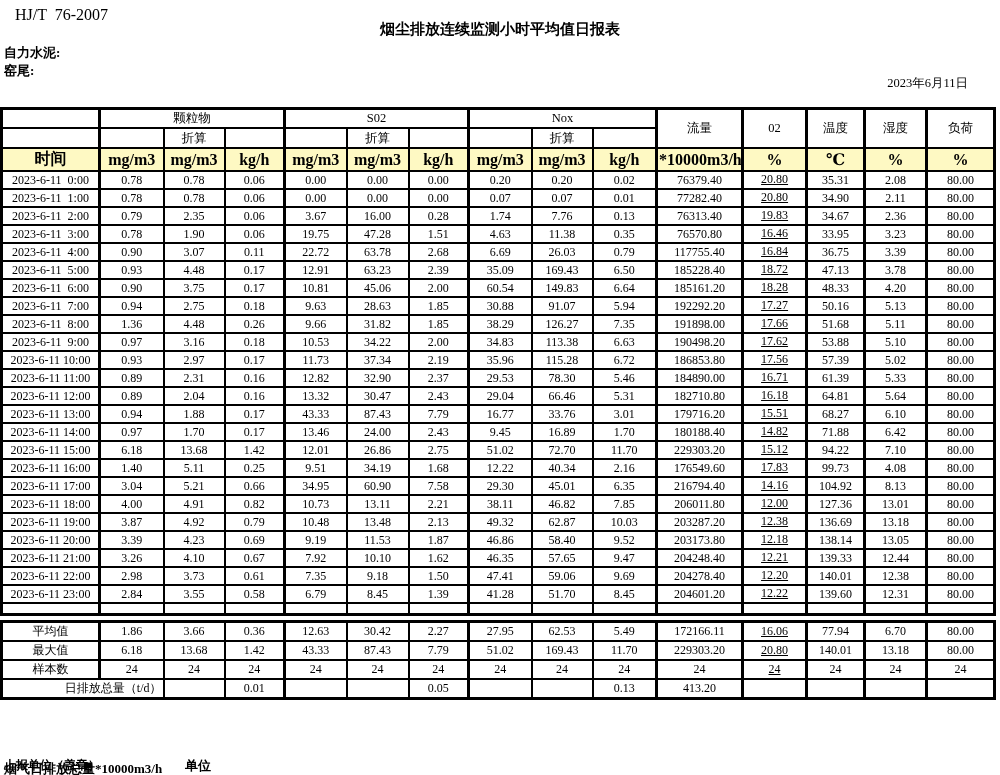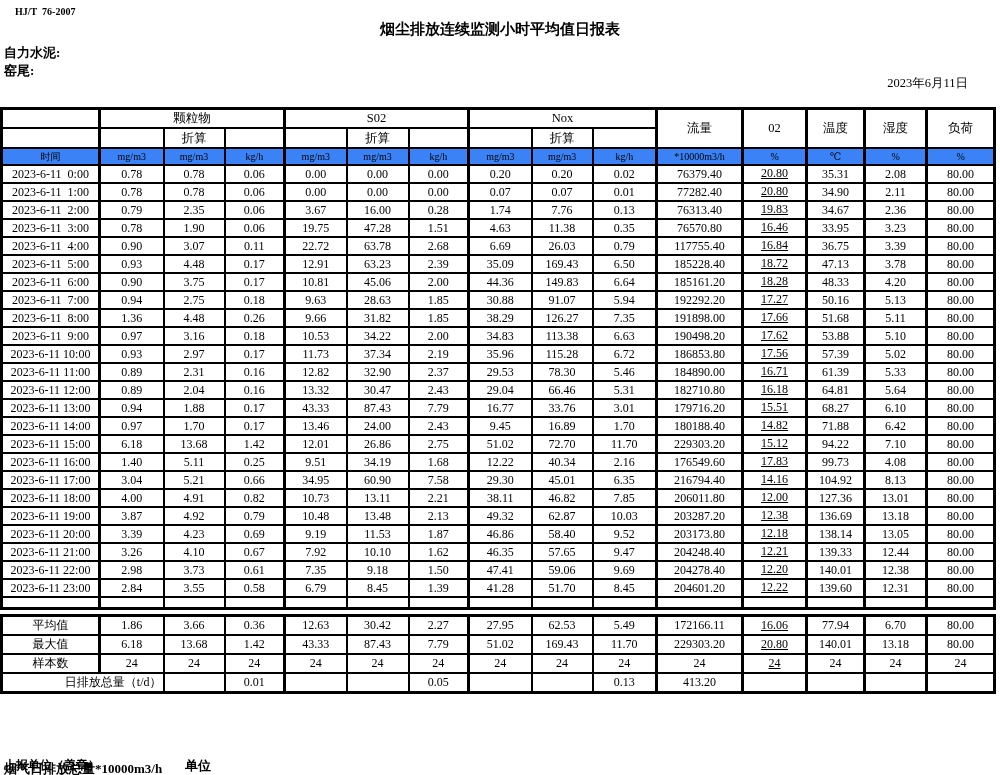--- a/index.html
+++ b/index.html
@@ -5,21 +5,21 @@
   * { box-sizing: border-box; margin: 0; padding: 0; }
   html, body {
     width: 1000px; height: 775px;
     background: #ffffff;
     font-family: "Liberation Serif", "DejaVu Serif", serif;
     color: #000;
     position: relative;
     overflow: hidden;
   }
   .abs { position: absolute; }
-  #standard { left: 15px; top: 6px; font-weight: bold; font-size: 10px; white-space: pre; }
+  #standard { left: 15px; top: 6px; font-weight: normal; font-size: 16px; white-space: pre; }
   #title { left: 0; top: 20px; width: 1000px; text-align: center; font-weight: bold; font-size: 15px; }
   #company { left: 4px; top: 44px; font-weight: bold; font-size: 13px; }
   #section { left: 4px; top: 62px; font-weight: bold; font-size: 13px; }
   #date { left: 0; top: 75px; width: 968px; text-align: right; font-size: 12.5px; }
 
   #table-wrap { position: absolute; left: 0; top: 107px; width: 994px; }
 
   table {
     border-collapse: collapse;
     table-layout: fixed;
@@ -32,21 +32,21 @@
     font-size: 12px;
     height: 17px;
     padding: 0 1px;
     overflow: hidden;
     white-space: pre;
     vertical-align: middle;
   }
   td.gl { border-left-width: 3px; }         
   tr.hr1 td { height: 18px; font-size: 12.5px; }
   tr.hr2 td { height: 20px; font-size: 12.5px; }
-  tr.unit-row td { height: 17px; background: #3b82f6; font-size: 10px; }
+  tr.unit-row td { height: 17px; background: #fef9c3; font-size: 16px; font-weight: bold; }
   td.o2 { vertical-align: bottom; padding-bottom: 1px; text-decoration: underline; }
   tr.empty-row td { height: 11px; }
   #summary-table { margin-top: 4px; }
   tr.total-row td { height: 20px; }
   td.left-label { text-align: right; padding-left: 3px; }
 
   #footer-line1 { left: 4px; top: 760px; font-weight: bold; font-size: 13px; }
   #footer-line2a { left: 4px; top: 757px; font-weight: bold; font-size: 12px; }
   #footer-line2b { left: 185px; top: 757px; font-weight: bold; font-size: 13px; }
 </style>
@@ -224,21 +224,21 @@
           <td class="gl">80.00</td>
         </tr>
         <tr>
           <td>2023-6-11  6:00</td>
           <td class="gl">0.90</td>
           <td>3.75</td>
           <td>0.17</td>
           <td class="gl">10.81</td>
           <td>45.06</td>
           <td>2.00</td>
-          <td class="gl">44.36</td>
+          <td class="gl">60.54</td>
           <td>149.83</td>
           <td>6.64</td>
           <td class="gl">185161.20</td>
           <td class="gl o2">18.28</td>
           <td class="gl">48.33</td>
           <td class="gl">4.20</td>
           <td class="gl">80.00</td>
         </tr>
         <tr>
           <td>2023-6-11  7:00</td>

